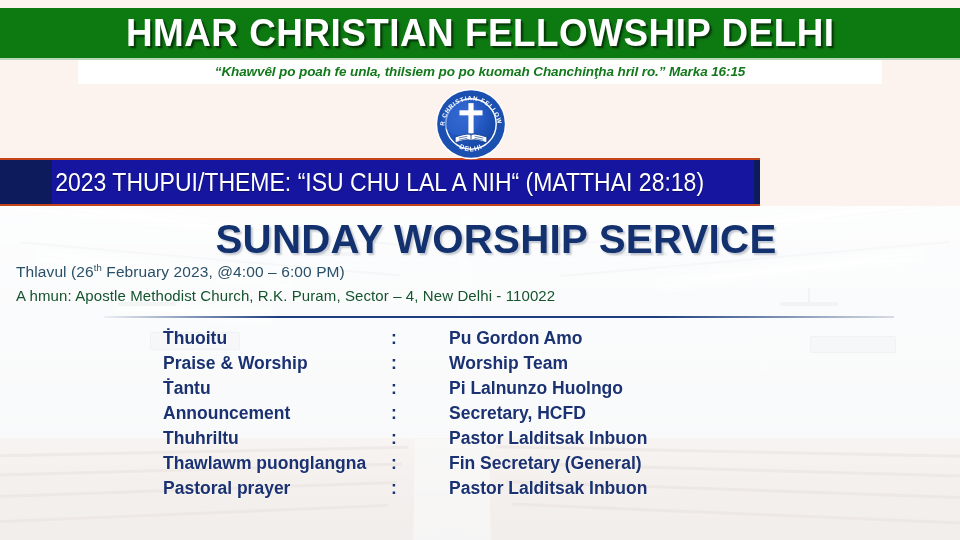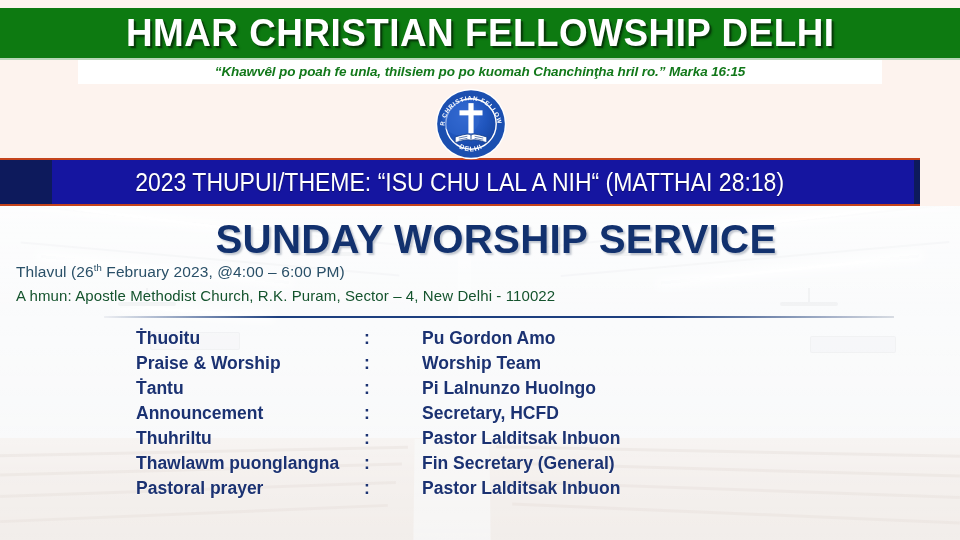--- a/index.html
+++ b/index.html
@@ -47,21 +47,21 @@
   }
 
   
   .logo-wrap{
     position:absolute;left:435px;top:88px;width:72px;height:72px;z-index:7;
   }
   .logo-svg{display:block;width:72px;height:72px;}
 
   
   .theme-banner{
-    position:absolute;left:0;top:158px;width:920px;height:48px;
+    position:absolute;left:0;top:158px;width:760px;height:48px;
     background:#1515a0;
     border-top:2px solid #c4441c;
     border-bottom:2px solid #c4441c;
     box-sizing:border-box;
     display:flex;align-items:center;justify-content:center;
     z-index:6;
   }
   .theme-banner::before{
     content:"";position:absolute;left:0;top:0;width:52px;height:100%;
     background:#0d1a5c;
@@ -164,21 +164,21 @@
   .program{
     position:absolute;left:0;top:122px;width:960px;
   }
   .prow{
     display:flex;align-items:baseline;
     height:25px;
     font-size:17.5px;font-weight:bold;color:#1b3272;
     text-shadow:0 1px 1px rgba(255,255,255,.55);
   }
   .p-label{width:236px;padding-left:228px;box-sizing:content-box;white-space:nowrap;}
-  .p-label{width:228px;padding-left:120px;}
+  .p-label{width:228px;padding-left:120px;margin-left:27px;}
   .p-colon{width:58px;text-align:left;}
   .p-value{white-space:nowrap;}
 </style>
 </head>
 <body>
 
 <div id="poster">
 
   <div class="bg-photo">
     <div class="bg-ceiling"></div>

